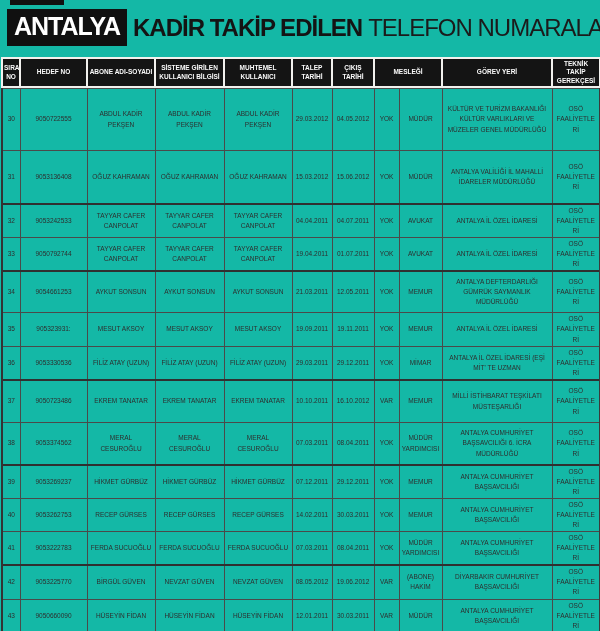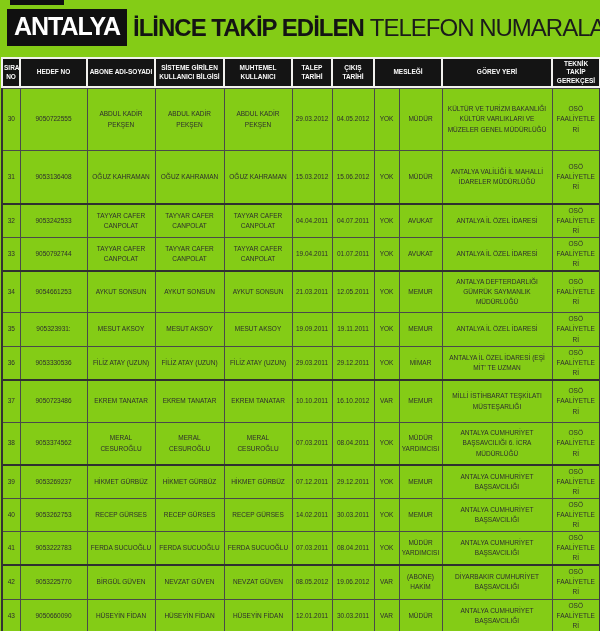--- a/index.html
+++ b/index.html
@@ -1,19 +1,19 @@
 <!DOCTYPE html>
 <html><head>
 <meta charset="utf-8">
 <style>
   html,body{margin:0;padding:0;}
   .page{
     position:relative;
     width:600px;height:631px;
-    background:#84cc16;
+    background:#14b8a6;
     font-family:"Liberation Sans", sans-serif;
     overflow:hidden;
     color:#222;
   }
   .top-artifact{
     position:absolute;left:10px;top:0;width:54px;height:5px;background:#111;
   }
   .title-row{
     position:absolute;left:7px;top:9px;
     display:flex;align-items:center;gap:6px;white-space:nowrap;
@@ -56,21 +56,21 @@
 </style>
 </head>
 <body>
 
 <div class="page">
 
   <div class="top-artifact"></div>
 
   <div class="title-row">
     <span class="badge">ANTALYA</span>
-    <span class="t-bold">İLİNCE TAKİP EDİLEN</span>
+    <span class="t-bold">KADİR TAKİP EDİLEN</span>
     <span class="t-reg">TELEFON NUMARALARI</span>
 
   </div>
 
   <table class="head-table">
     <colgroup>
       <col style="width:18px">
         <col style="width:67px">
         <col style="width:68px">
       <col style="width:69px">

